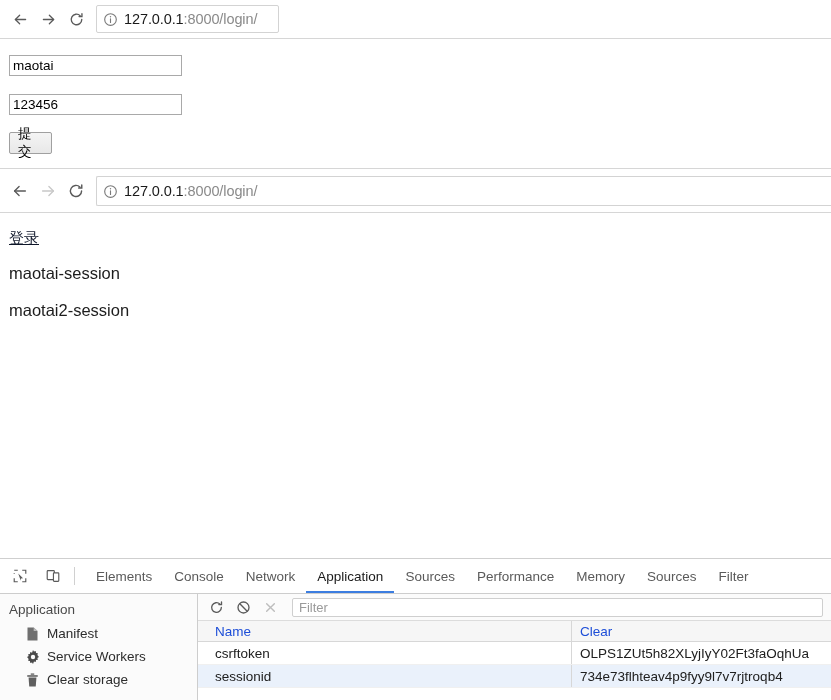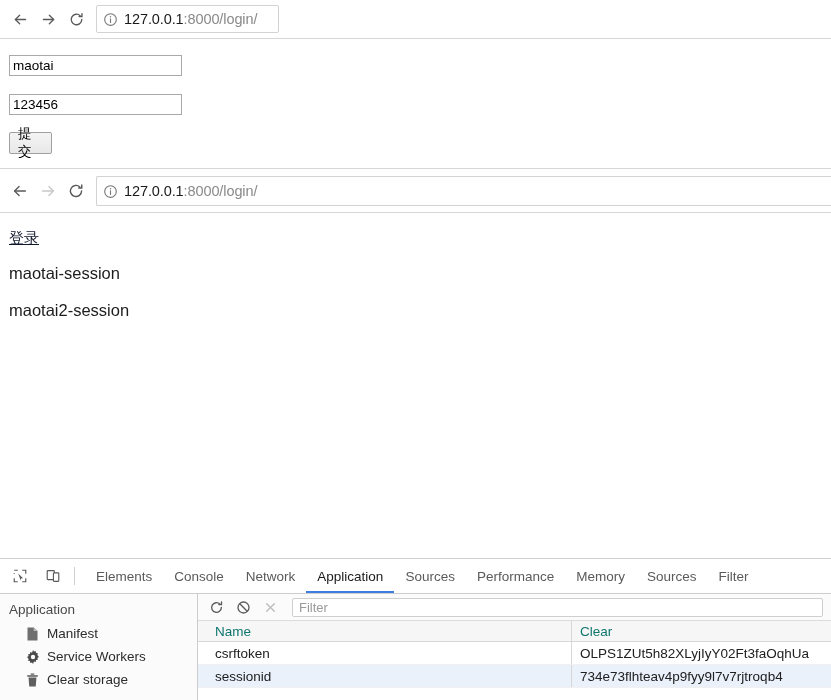--- a/index.html
+++ b/index.html
@@ -191,21 +191,21 @@
     display: flex; align-items: center;
     padding-left: 6px;
   }
 
   .ck-table { width: 100%; font-size: 13.5px; }
   .ck-head {
     display: flex;
     height: 21px;
     background: #f6f6f6;
     border-bottom: 1px solid #d7d7d7;
-    color: #0f766e;
+    color: #1d4ed8;
   }
   .ck-head .cell { display:flex; align-items:center; }
   .ck-row {
     display: flex;
     height: 23px;
     color: #202020;
     border-bottom: 1px solid #f0f0f0;
   }
   .ck-row.selected { background: #eaf1fb; }
   .ck-row .cell { display:flex; align-items:center; overflow:hidden; white-space:nowrap; }

